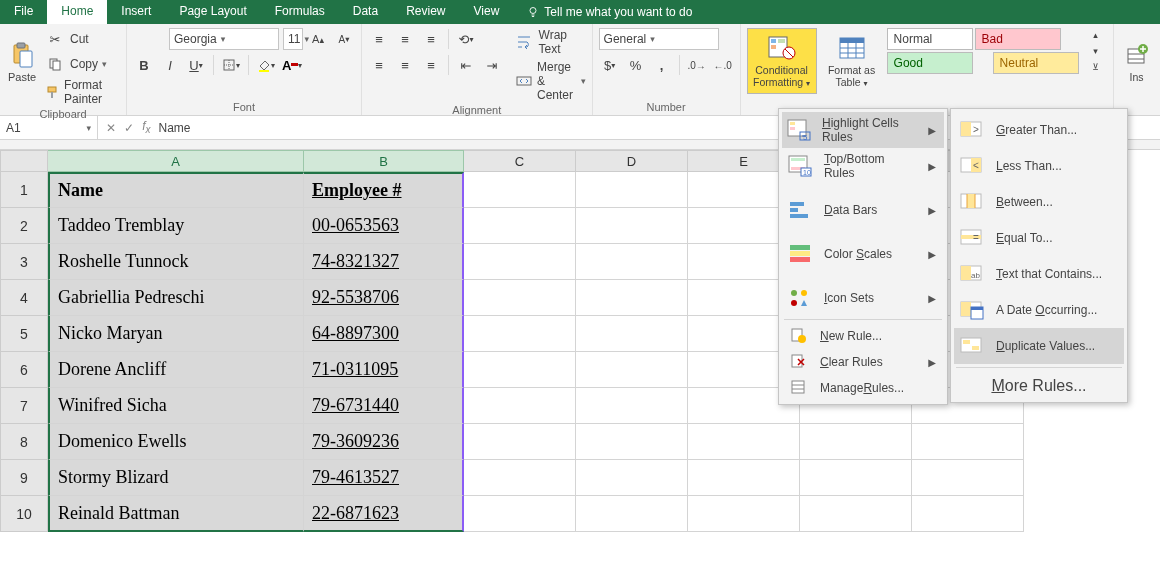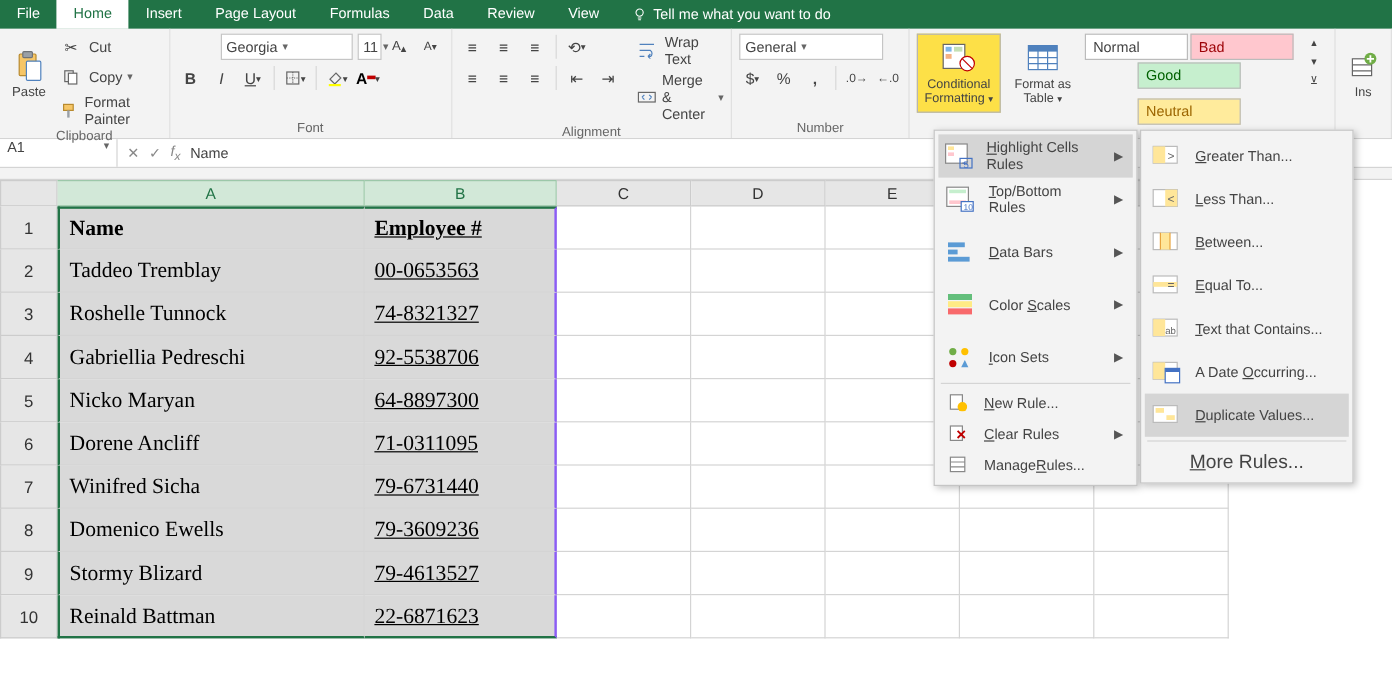--- a/index.html
+++ b/index.html
@@ -28,21 +28,21 @@
 .combo .arrow { margin-left: 4px; font-size: 9px; color: #666; }
 
 .style-cell { width: 86px; height: 22px; border: 1px solid #bbb; display: flex; align-items: center; padding: 0 6px; font-size: 12px; }
 .style-normal { background: #fff; }
 .style-bad { background: #ffc7ce; color: #9c0006; }
 .style-good { background: #c6efce; color: #006100; }
 .style-neutral { background: #ffeb9c; color: #9c6500; }
 
 
 .formula-bar { display: flex; border-bottom: 1px solid #d4d4d4; height: 24px; align-items: stretch; background: #fff; }
-.name-box { width: 98px; border-right: 1px solid #d4d4d4; display: flex; padding: 0 6px; font-size: 12px; }
+.name-box { width: 98px; border-right: 1px solid #d4d4d4; display: flex; align-items: center; padding: 0 6px; font-size: 12px; }
 .name-box .arrow { margin-left: auto; font-size: 9px; color: #666; }
 .fx-area { display: flex; align-items: center; gap: 8px; padding: 0 8px; flex: 1; }
 .fx-btn { color: #888; cursor: pointer; }
 .fx-input { flex: 1; font-size: 12px; }
 
 
 .strip { height: 10px; background: #f3f3f3; border-bottom: 1px solid #d4d4d4; }
 
 
 .grid { display: grid; grid-template-columns: 48px 256px 160px repeat(5, 112px); }
@@ -276,21 +276,21 @@
               <line x1="18" y1="2" x2="18" y2="22" stroke="#4f81bd"></line>
             </svg>
           </div>
         <span style="font-size:10.5px;line-height:1.1;text-align:center;"><span>Format as Table</span> <span style="font-size:8px;">▾</span></span>
       </div>
       <div class="stacked" style="gap:2px;">
         <div class="row" style="gap:2px;">
           <div class="style-cell style-normal">Normal</div>
           <div class="style-cell style-bad">Bad</div>
         </div>
-        <div class="row" style="gap:8px;flex-direction:column;">
+        <div class="row" style="gap:20px;">
           <div class="style-cell style-good">Good</div>
           <div class="style-cell style-neutral">Neutral</div>
         </div>
       </div>
       <div class="stacked" style="gap:2px;">
         <span class="small-btn" style="height:14px;font-size:9px;">▴</span>
         <span class="small-btn" style="height:14px;font-size:9px;">▾</span>
         <span class="small-btn" style="height:14px;font-size:9px;">⊻</span>
       </div>
     </div>

